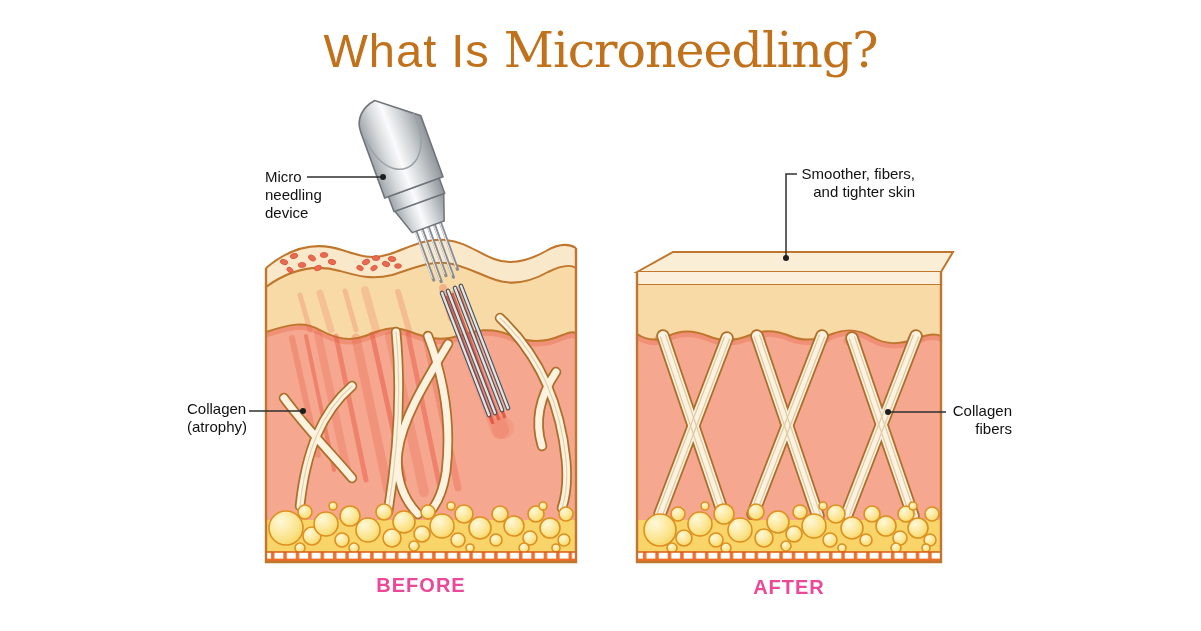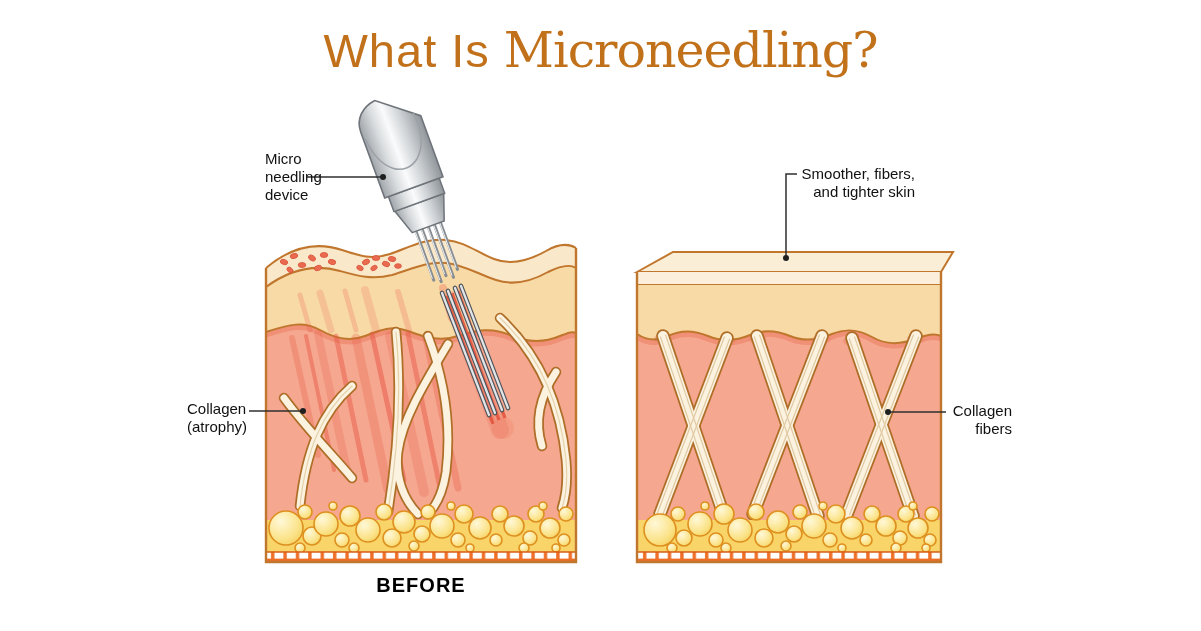--- a/index.html
+++ b/index.html
@@ -4,25 +4,25 @@
 <style>
   html,body{margin:0;padding:0;background:#fff;}
   .stage{position:relative;width:1201px;height:631px;background:#fff;overflow:hidden;
          font-family:"Liberation Sans",sans-serif;}
   .artwork{position:absolute;left:0;top:0;}
   .title{position:absolute;top:26px;left:0;width:100%;text-align:center;margin:0;
          color:var(--accent,#C2711B);font-weight:normal;line-height:1;}
   .title .t1{font-family:"Liberation Sans",sans-serif;font-size:47px;letter-spacing:1px;margin-right:14px;}
   .title .t2{font-family:"DejaVu Serif",serif;font-size:49px;letter-spacing:-1px;}
   .label{position:absolute;font-size:15px;line-height:18px;color:var(--label,#111111);white-space:pre-line;}
-  .l-device{left:265px;top:150px;}
+  .l-device{left:265px;top:168px;}
   .l-collagen{left:187px;top:400px;}
   .l-smoother{left:795px;top:165px;width:120px;text-align:right;}
   .l-fibers{left:944px;top:402px;width:68px;text-align:right;}
-  .caption{position:absolute;font-size:20px;font-weight:bold;letter-spacing:1px;color:#000000;}
+  .caption{position:absolute;font-size:20px;font-weight:bold;letter-spacing:1px;color:#ec4899;}
   .c-before{left:266px;top:574px;width:310px;text-align:center;}
   .c-after{left:637px;top:576px;width:304px;text-align:center;}
 </style>
 </head>
 <body>
 
 <div class="stage">
 
   <svg class="artwork" width="1201" height="631" viewBox="0 0 1201 631">
     <defs>
@@ -330,13 +330,14 @@
 needling
 device</div>
   <div class="label l-collagen">Collagen
 (atrophy)</div>
   <div class="label l-smoother">Smoother, fibers,
 and tighter skin</div>
   <div class="label l-fibers">Collagen
 fibers</div>
 
   <div class="caption c-before">BEFORE</div>
+  <div class="caption c-after">AFTER</div>
 </div>
 
 </body></html>

